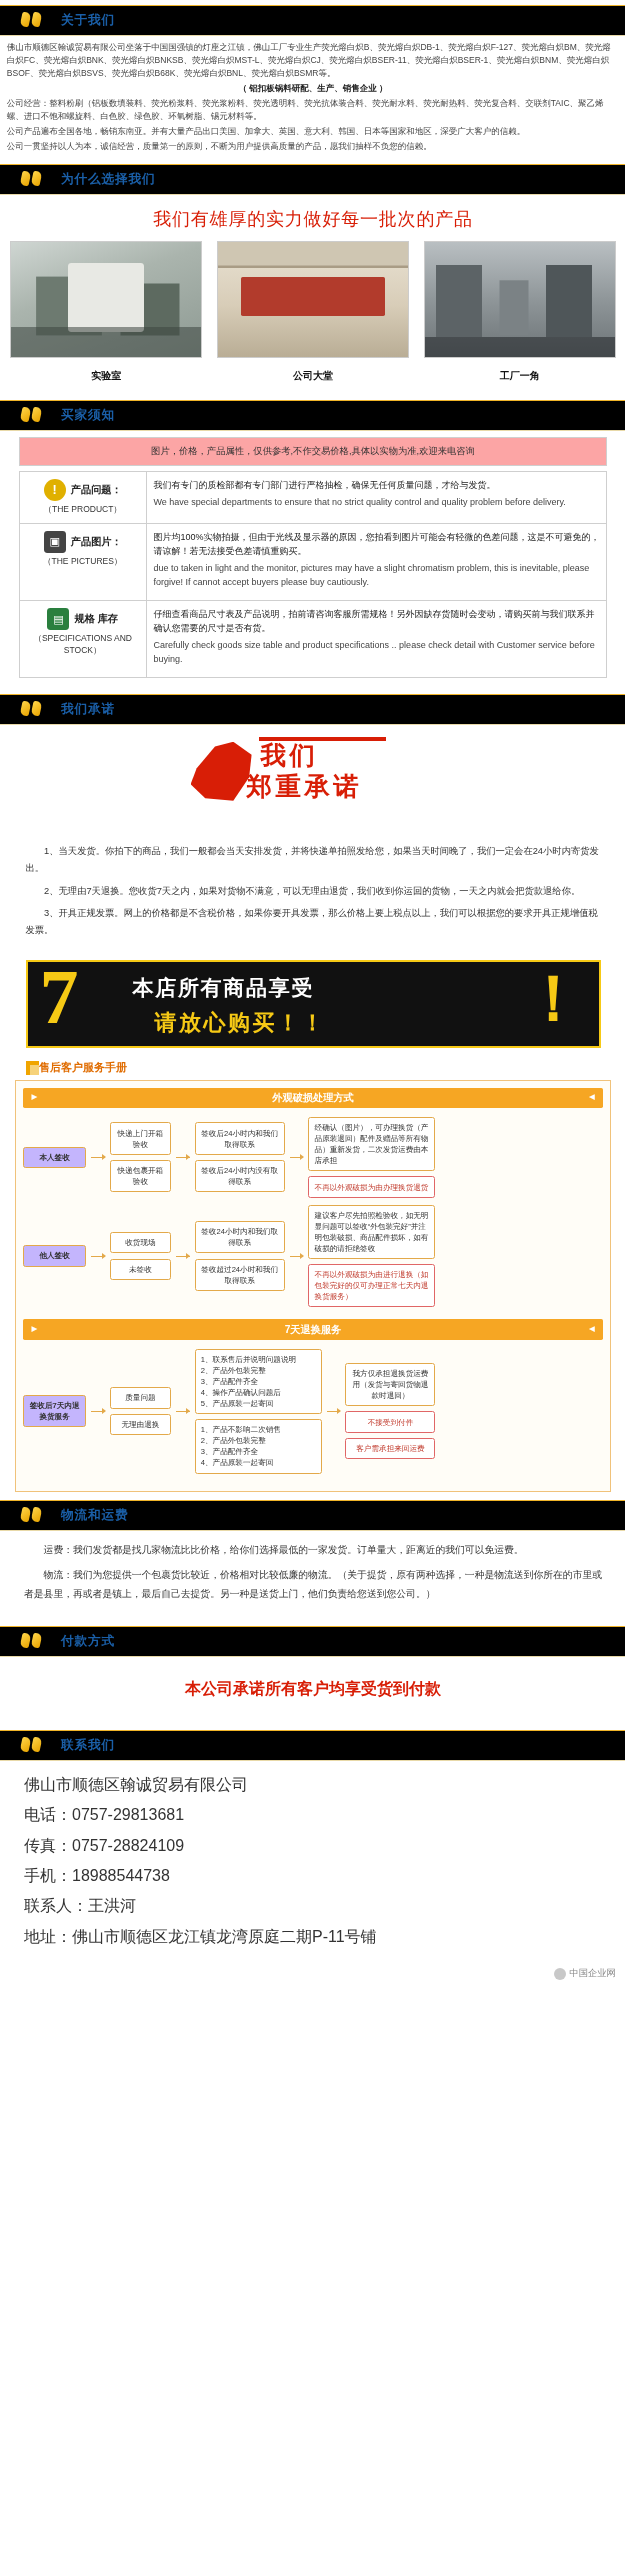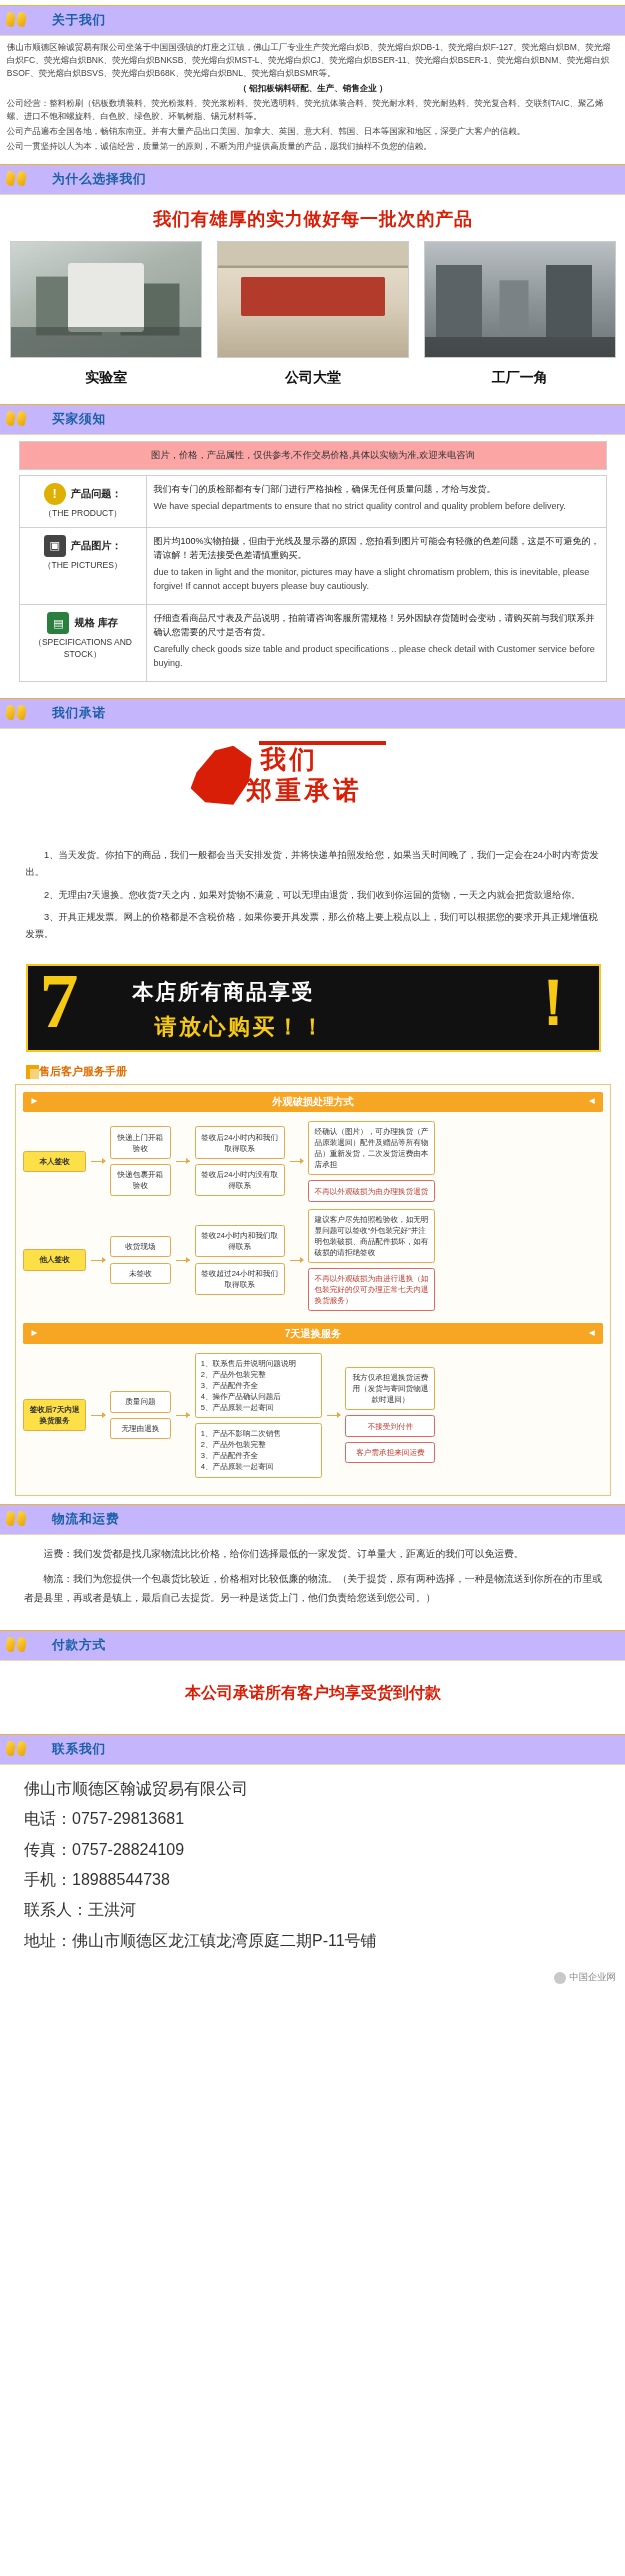--- a/index.html
+++ b/index.html
@@ -10,25 +10,25 @@
     background: #ffffff;
     color: #333;
     font-size: 10.2px;
   }
   .page { width: 626px; position: relative; overflow: hidden; }
 
   
   .sec-head {
     display: flex;
     align-items: center;
-    gap: 24px;
-    background: #c4b5fd;
+    gap: 18px;
+    background: #000000;
     border-top: 1.7px solid #f0b429;
     border-bottom: 0.8px solid #e8d9a8;
-    padding: 6px 6px;
+    padding: 6px 21px;
     margin: 5.1px 0 0 0;
   }
   .sec-head .ribbon {
     width: 22px; height: 17px; flex: none; position: relative;
   }
   .sec-head .ribbon::before,
   .sec-head .ribbon::after {
     content: "";
     position: absolute;
     width: 9.3px; height: 15.3px;
@@ -54,21 +54,21 @@
     color: #444;
   }
   .about-top p { margin: 0 0 2.5px 0; }
   .about-top .bold-line { font-weight: bold; color:#222; }
   .about-top .center { text-align:center; }
 
   
   .red-banner {
     text-align:center;
     font-size: 18px;
-    font-weight: bold;
+    font-weight: normal;
     color: #d81e06;
     padding: 12px 0 10.2px 0;
     letter-spacing: 0.8px;
   }
 
   
   .photos {
     display: flex;
     justify-content: space-between;
     padding: 0 10.2px;
@@ -76,21 +76,21 @@
   }
   .photo-card { width: 192px; }
   .photo {
     width: 192px; height: 117px;
     border: 0.8px solid #ccc;
     position: relative;
     overflow: hidden;
   }
   .photo-cap {
     text-align:center;
-    font-size: 14px;
+    font-size: 10px;
     font-weight: bold;
     color: #111;
     padding: 10.2px 0 12px 0;
   }
   
   .ph-lab { background: linear-gradient(160deg,#cfd6d2 0%,#aab4ad 40%,#8e9a93 100%); }
   .ph-lab::before {
     content:""; position:absolute; left:30%; top:18%;
     width:40%; height:60%; background:#e8e9e4; border-radius:3.4px;
     box-shadow: -37px 8.5px 0 -5.1px #6d7a70, 44px 12px 0 -8.5px #5d6a60;
@@ -261,21 +261,21 @@
     border: 0.8px solid #e3a94a;
     background: #fff;
     border-radius: 2.5px;
     font-size: 7.6px;
     line-height: 1.45;
     color: #333;
     padding: 4.2px 5.1px;
     text-align:center;
   }
   .node.red { border-color:#e06666; color:#c0392b; }
-  .node.lead { background:#fde047; font-weight:bold; width:63px; }
+  .node.lead { background:#c4b5fd; font-weight:bold; width:63px; }
   .node.wide { width: 127px; text-align:left; }
   .node.mid { width: 90px; }
   .node.sm { width: 61px; }
   .arrow {
     flex:none; width: 13.6px; height: 0.8px; background:#e3a94a; position:relative;
   }
   .arrow::after {
     content:""; position:absolute; right:-0.8px; top:-2.5px;
     border-left: 4.2px solid #e3a94a;
     border-top: 3px solid transparent;

